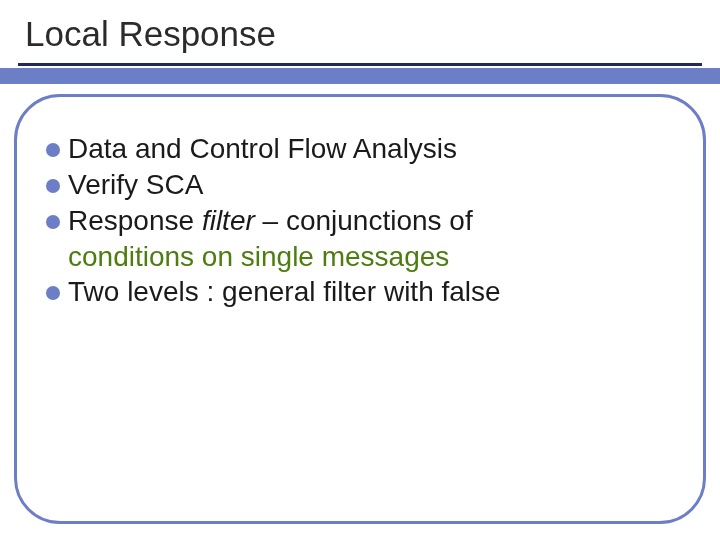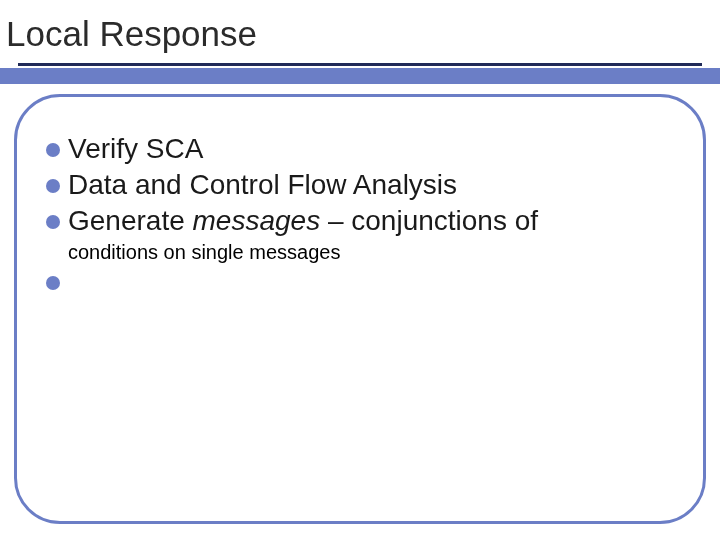--- a/index.html
+++ b/index.html
@@ -21,21 +21,21 @@
   }
   .title-box {
     position: absolute;
     top: 0;
     left: 0;
     width: 720px;
     height: 68px;
     background: #ffffff;
     display: flex;
     align-items: center;
-    padding-left: 6px;
+    padding-left: 25px;
   }
   .title-text {
     font-size: 35px;
     color: #2b2b2b;
     font-weight: 400;
   }
   .title-underline {
     position: absolute;
     top: 63px;
     left: 18px;
@@ -73,54 +73,55 @@
     margin-top: 11px;
     margin-right: 8px;
   }
   .bullet-text {
     font-size: 28px;
     color: #1a1a1a;
     line-height: 1.22;
   }
   .bullet-continue {
     margin-left: 22px;
-    font-size: 20px;
-    color: #000000;
+    font-size: 28px;
+    color: #4d7c0f;
     line-height: 1.22;
   }
   .italic { font-style: italic; }
 </style>
 </head>
 <body>
 
 <div class="header-band"></div>
 <div class="title-box">
   <span class="title-text">Local Response</span>
 </div>
 <div class="title-underline"></div>
 
 <div class="content-frame"></div>
 
 <div class="bullets">
 
   <div class="bullet-line">
     <div class="bullet-dot"></div>
+    <div class="bullet-text">Data and Control Flow Analysis</div>
+  </div>
+
+  <div class="bullet-line">
+    <div class="bullet-dot"></div>
     <div class="bullet-text">Verify SCA</div>
   </div>
 
   <div class="bullet-line">
     <div class="bullet-dot"></div>
-    <div class="bullet-text">Data and Control Flow Analysis</div>
-  </div>
-
-  <div class="bullet-line">
-    <div class="bullet-dot"></div>
     <div class="bullet-text">
-      <span>Generate </span><span class="italic">messages</span><span> – conjunctions of</span>
+      <span>Response </span><span class="italic">filter</span><span> – conjunctions of</span>
     </div>
   </div>
   <div class="bullet-continue">conditions on single messages</div>
 
   <div class="bullet-line">
     <div class="bullet-dot"></div>
+    <div class="bullet-text">Two levels : general filter with false</div>
   </div>
 
 </div>
 
 </body></html>

